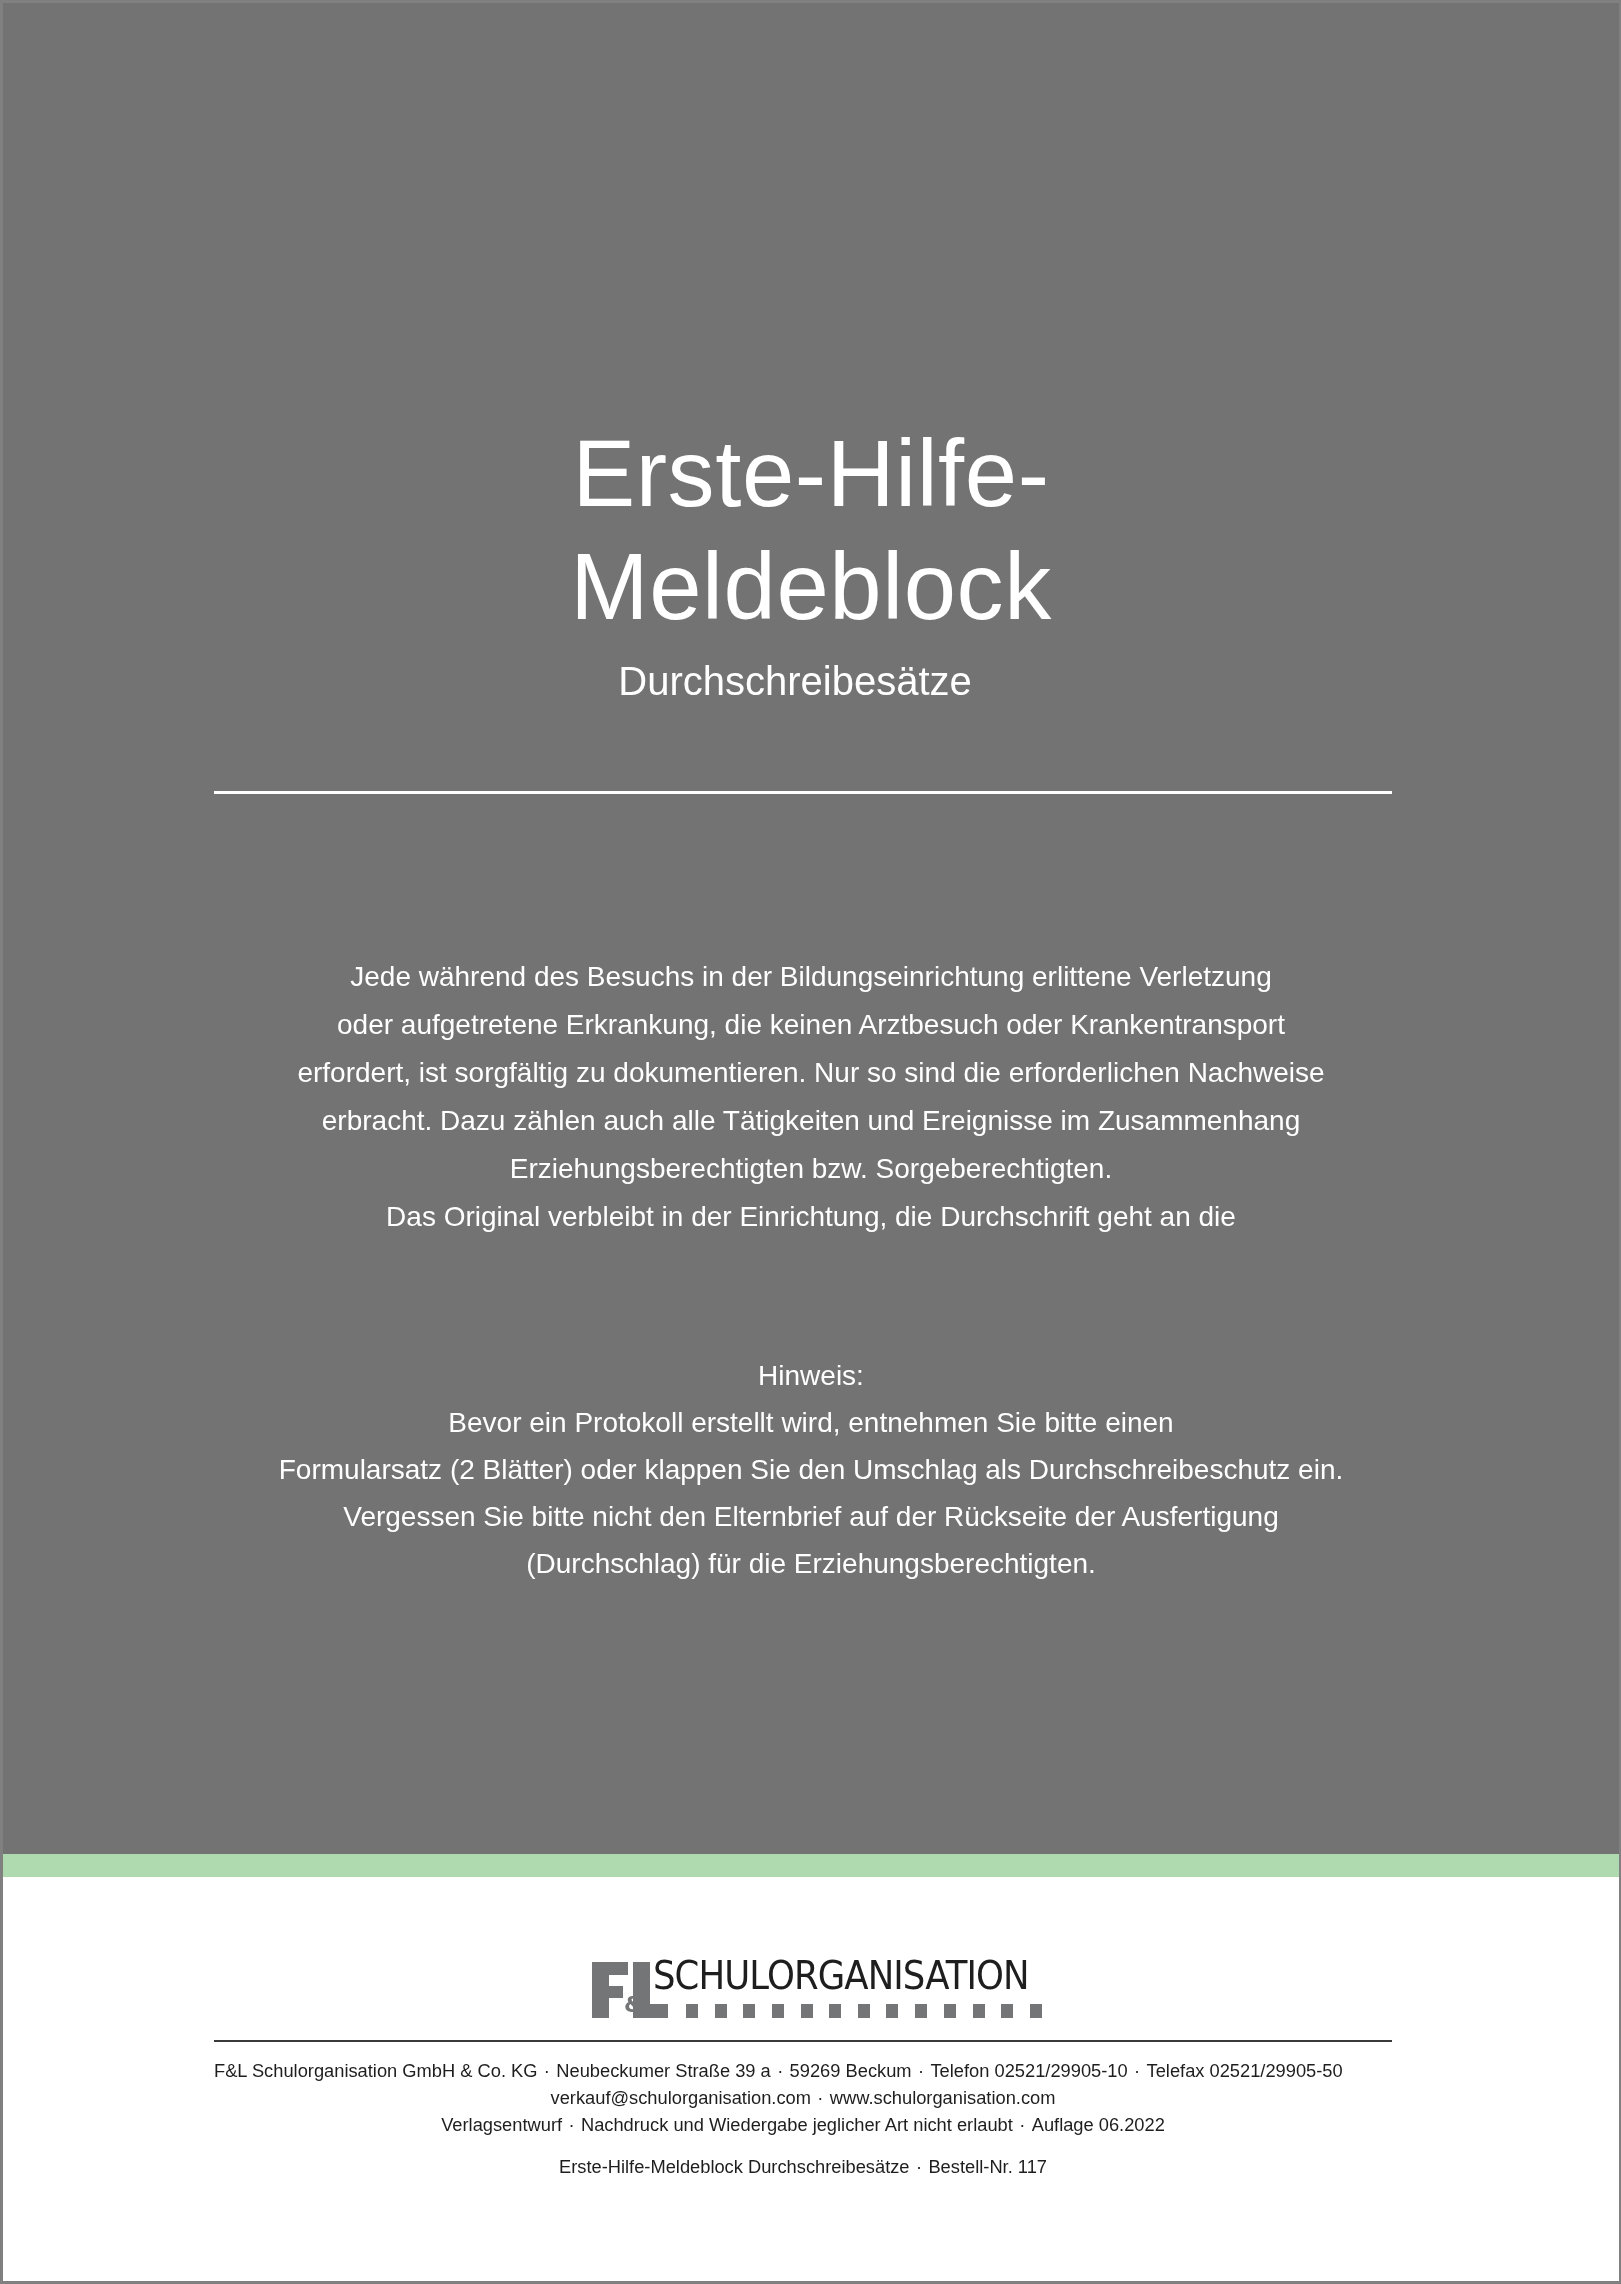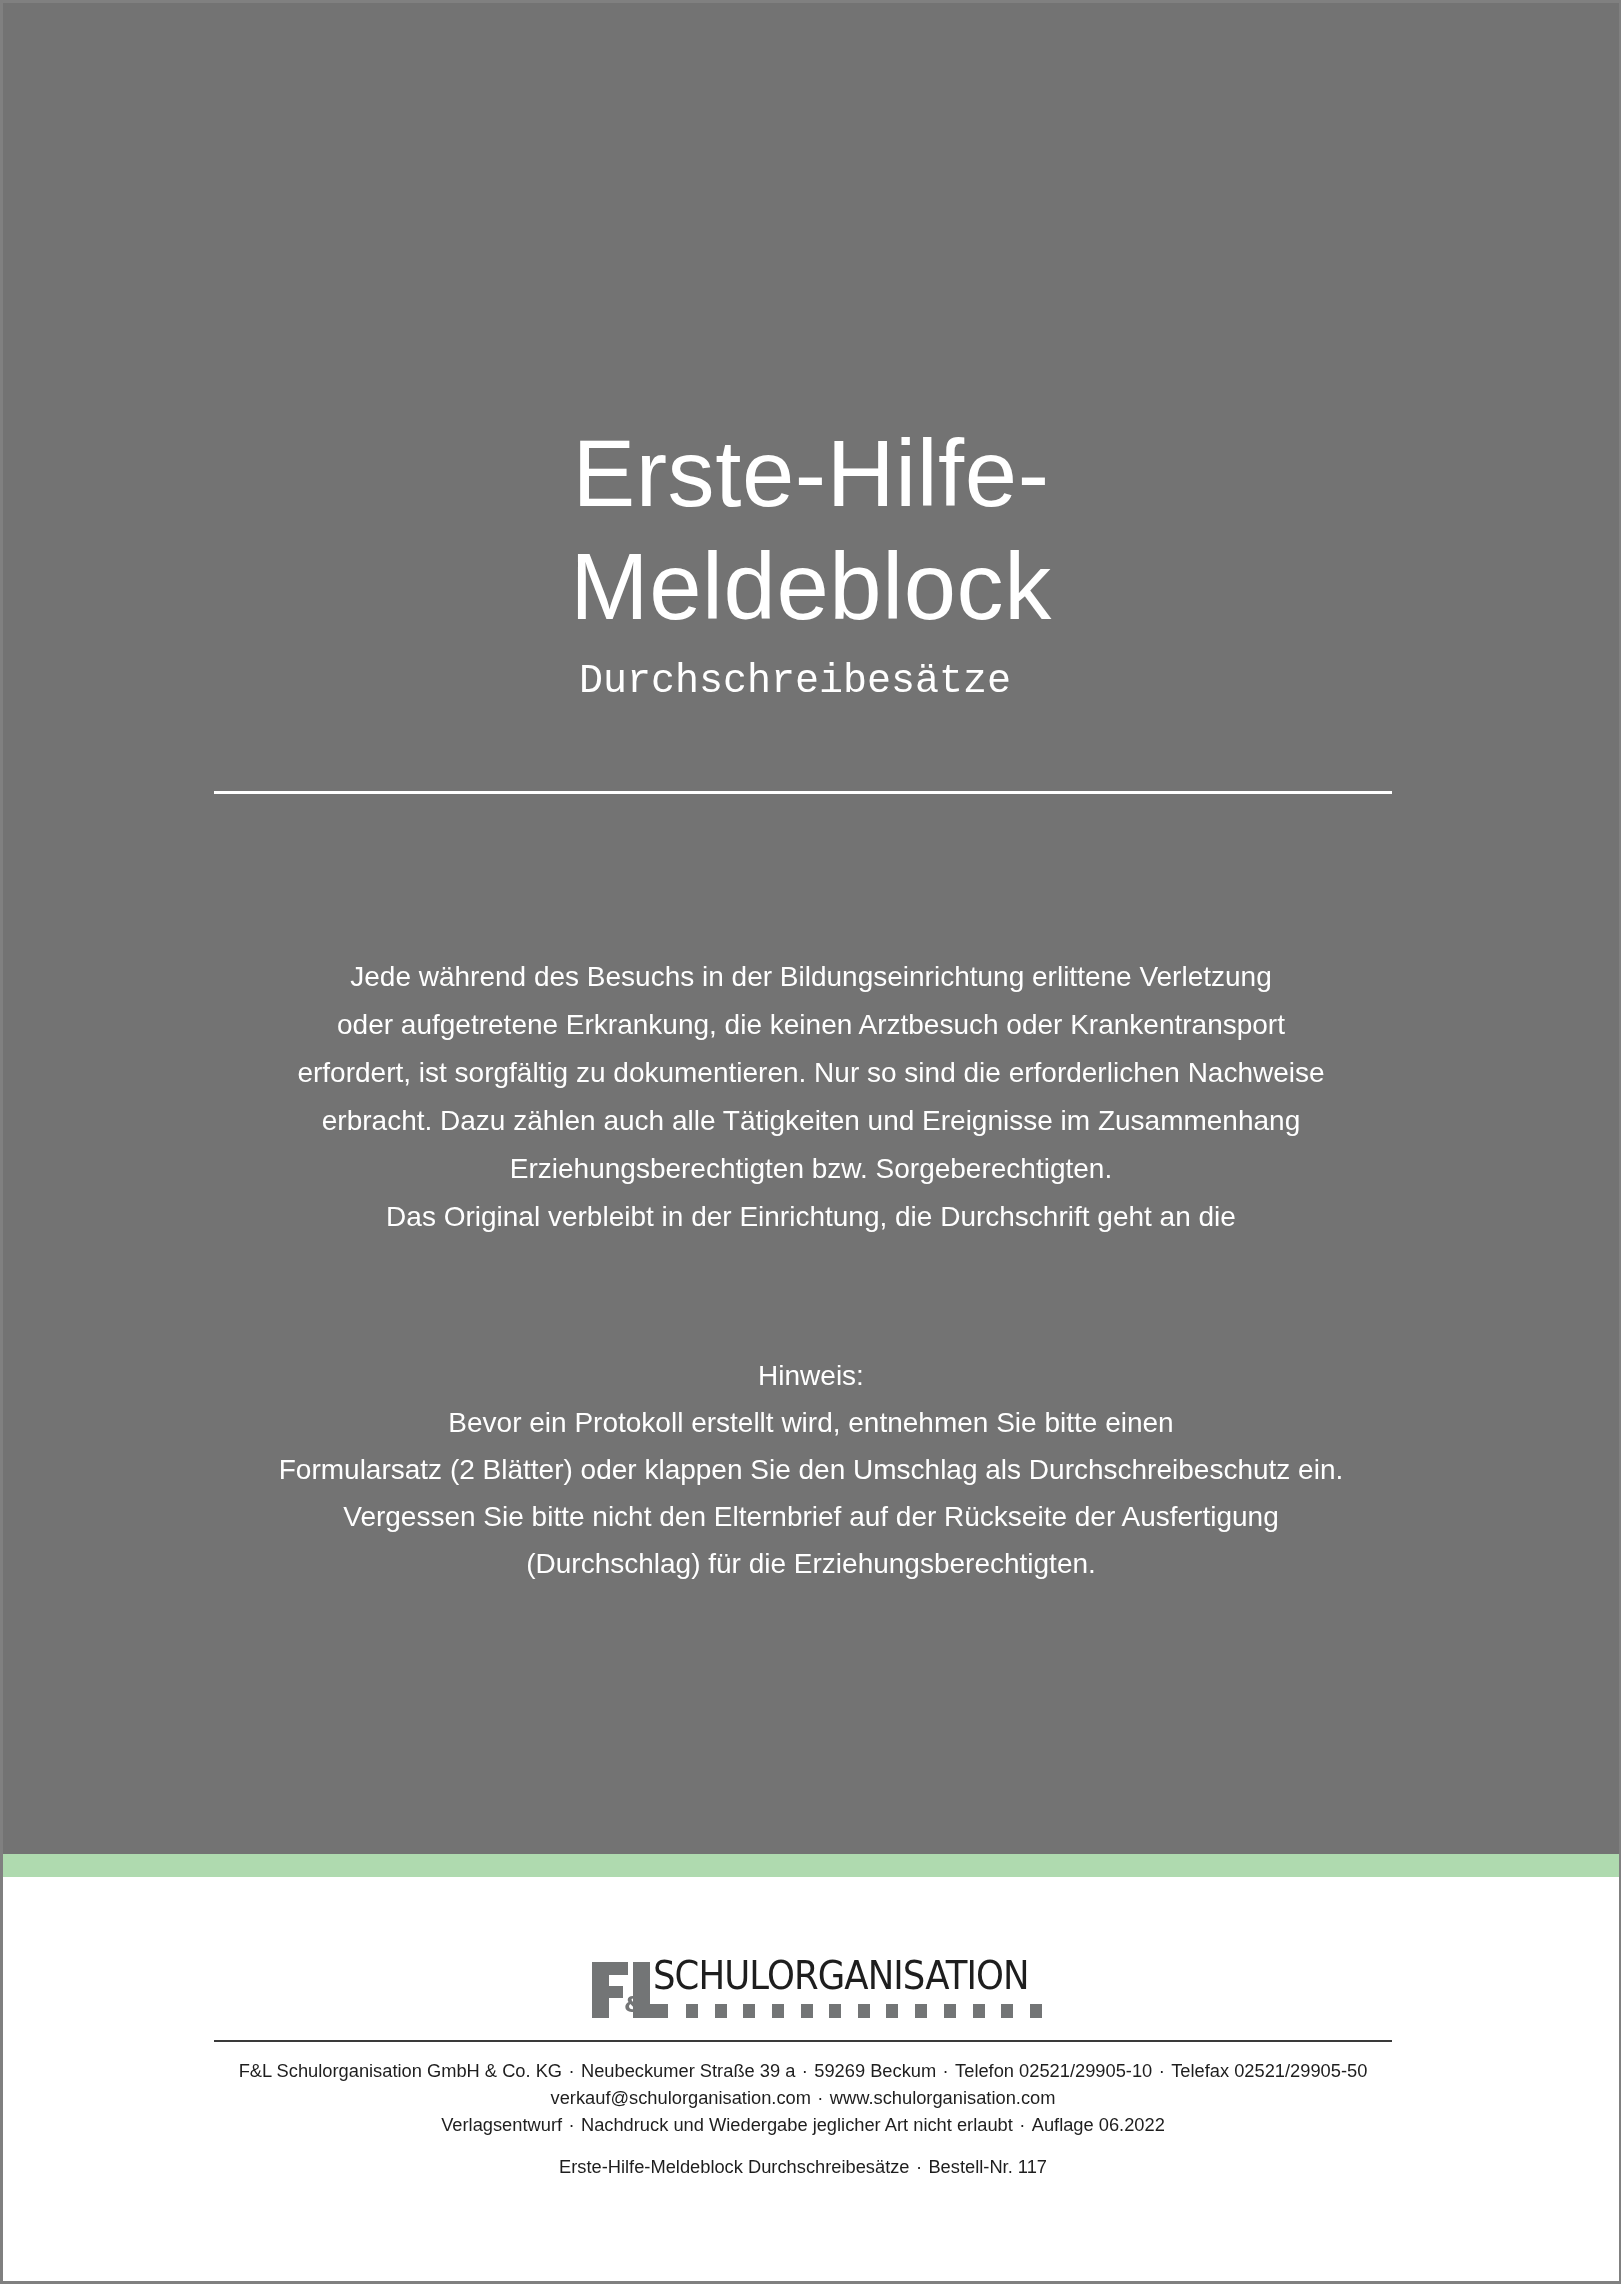--- a/index.html
+++ b/index.html
@@ -31,21 +31,21 @@
     position: absolute; left: 0; width: 1622px;
     text-align: center; color: #ffffff;
     font-size: 94px; line-height: 113px;
     top: 417px; margin: 0; font-weight: normal;
     letter-spacing: 0.6px;
   }
   .title span { display: block; }
   .subtitle {
     position: absolute; left: 0; width: 1590px;
     top: 656px; text-align: center;
-    color: #ffffff; font-size: 40px; line-height: 51px; font-family: Liberation Mono, monospace;
+    color: #ffffff; font-size: 40px; line-height: 51px;
   }
   .rule {
     position: absolute; left: 214px; top: 791px;
     width: 1178px; height: 2.6px; background: #ffffff;
   }
   .body-text {
     position: absolute; left: 0; width: 1622px;
     text-align: center; color: #ffffff;
     font-size: 28px; line-height: 48px;
   }
@@ -79,21 +79,21 @@
   .footer-rule {
     position: absolute; left: 214px; top: 2040px;
     width: 1178px; height: 1.9px; background: #3a3a3a;
   }
   .footer-text {
     position: absolute; left: 214px; width: 1178px;
     color: #1e1e1e; font-size: 18.3px; line-height: 27px;
     text-align: center; white-space: nowrap;
   }
   .footer-line1 {
-    top: 2057px; display: flex; justify-content: center;
+    top: 2057px; display: flex; justify-content: flex-start;
   }
   .footer-line2 { top: 2084px; }
   .footer-line3 { top: 2111px; }
   .footer-line4 { top: 2153px; }
   .sep { padding: 0 0.35em; }
 </style>
 </head>
 <body>
 
 <div class="green-panel">

